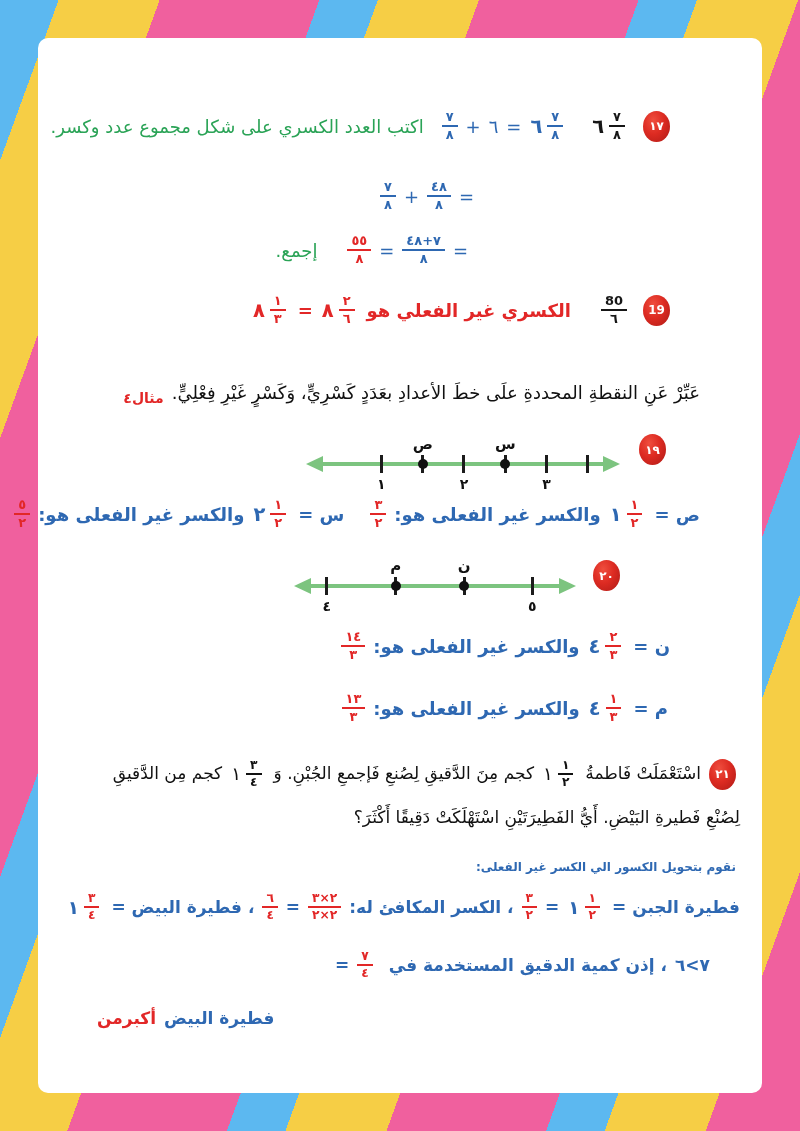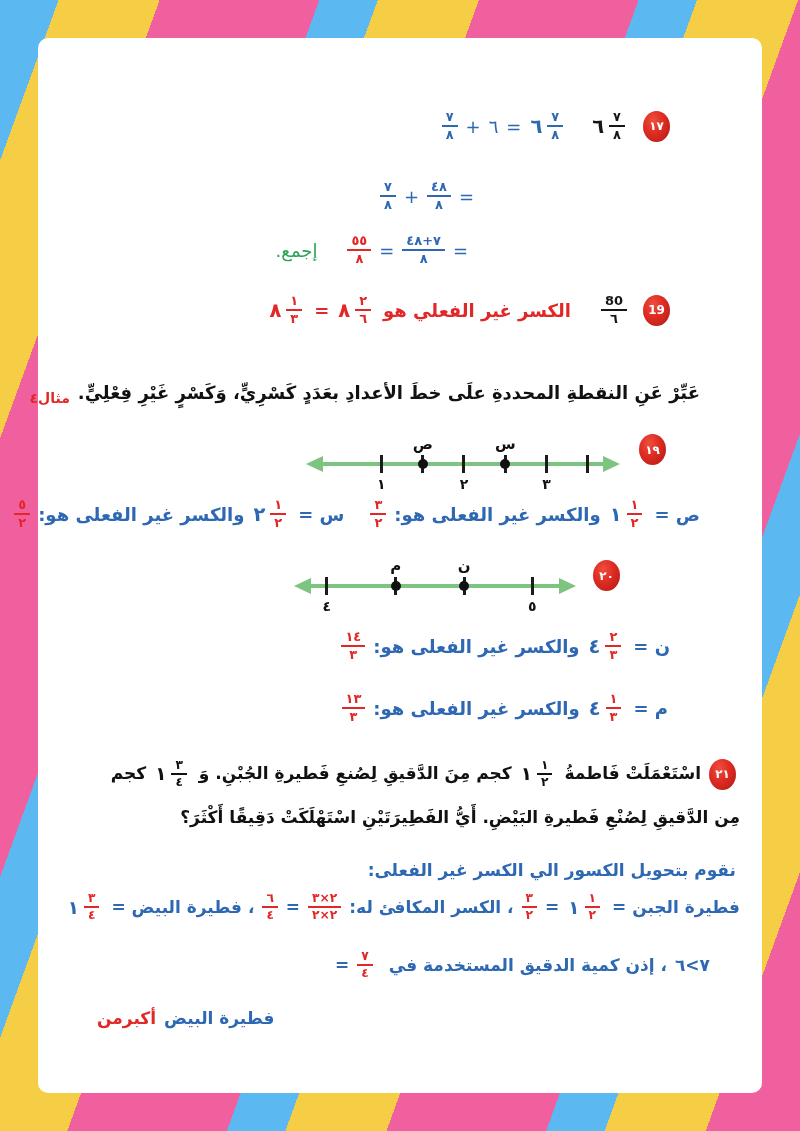--- a/index.html
+++ b/index.html
@@ -11,21 +11,21 @@
          border-radius:10px;}
   .row{position:absolute;display:flex;direction:rtl;align-items:center;white-space:nowrap;
        font-size:18px;}
   .para{position:absolute;direction:rtl;text-align:right;font-size:17px;line-height:2.45;}
   .tk{margin:0 4px;}
   .tk2{margin:0 1px;}
   .green{color:#2aa356;font-weight:400;}
   .blue{color:#2e68b2;font-weight:700;}
   .red{color:#e22727;font-weight:700;}
   .black{color:#161616;font-weight:700;}
-  .bblack{color:#111111;font-weight:700;}
+  .bblack{color:#111111;font-weight:400;}
   .redsmall{color:#e22727;font-weight:700;font-size:14px;margin-top:12px;}
   .reg .tk.blue,.reg .tk.green{font-weight:400;}
   .frac{display:inline-flex;flex-direction:column;align-items:center;margin:0 4px;direction:ltr;
         line-height:1.1;font-size:0.72em;font-weight:700;vertical-align:middle;}
   .frac .n{padding:0 4px 1px;border-bottom:2px solid currentColor;}
   .frac .d{padding-top:1px;}
   .mixed{display:inline-flex;align-items:center;direction:ltr;margin:0 4px;vertical-align:middle;}
   .mixed .w{font-size:1.08em;}
   .badge{display:inline-flex;flex:none;align-items:center;justify-content:center;
          width:27px;height:31px;border-radius:50%;margin:0 4px;vertical-align:middle;
@@ -55,21 +55,21 @@
   #p18{top:256px;right:88px;}
   #hdr19{top:340px;right:58px;font-size:18px;}
   #badge19{position:absolute;top:396px;right:92px;}
   #nl1{left:268px;top:394px;width:314px;height:64px;}
   #p19ans{top:460px;right:58px;}
   #badge20{position:absolute;top:522px;right:138px;}
   #nl2{left:256px;top:516px;width:282px;height:64px;}
   #p20n{top:592px;right:88px;}
   #p20m{top:654px;right:90px;}
   #p21para{top:714px;right:22px;left:55px;}
-  #hdrblue{top:822px;right:22px;font-size:17px;}
+  #hdrblue{top:822px;right:22px;font-size:12px;}
   #mathl1{top:854px;right:18px;font-size:17px;}
   #mathl2{top:912px;right:48px;font-size:17px;}
   #mathl3{top:970px;left:55px;font-size:17px;}
 </style>
 </head>
 <body>
 
 <div class="bg"></div>
 <div class="sheet">
 
@@ -92,20 +92,21 @@
         </span>
       </span>
       <span class="tk blue">=</span>
       <span class="tk blue">٦</span>
       <span class="tk blue">+</span>
       <span class="frac blue" dir="ltr">
         <span class="n">٧</span>
         <span class="d">٨</span>
       </span>
       <span class="gap" style="width: 10px;"></span>
+      <span class="tk green">اكتب العدد الكسري على شكل مجموع عدد وكسر.</span>
     </div>
   <div id="p17l2" class="row reg">
       <span class="tk blue">=</span>
       <span class="frac blue" dir="ltr">
         <span class="n">٤٨</span>
         <span class="d">٨</span>
       </span>
       <span class="tk blue">+</span>
       <span class="frac blue" dir="ltr">
         <span class="n">٧</span>
@@ -129,21 +130,21 @@
     </div>
 
   <div id="p18" class="row">
       <span class="badge">19</span>
       <span class="gap" style="width: 8px;"></span>
       <span class="frac black" dir="ltr">
         <span class="n">80</span>
         <span class="d">٦</span>
       </span>
       <span class="gap" style="width: 22px;"></span>
-      <span class="tk red">الكسر غير الفعلي هو</span>
+      <span class="tk red">الكسري غير الفعلي هو</span>
       <span class="mixed" dir="ltr">
         <span class="w tk2 red">٨</span>
         <span class="frac red" dir="ltr">
           <span class="n">٢</span>
           <span class="d">٦</span>
         </span>
       </span>
       <span class="tk red">=</span>
       <span class="mixed" dir="ltr">
         <span class="w tk2 red">٨</span>
@@ -254,21 +255,21 @@
         <span class="d">٣</span>
       </span>
     </div>
 
   <div id="p21para" class="para"><span class="badge">٢١</span><span class="tk bblack">اسْتَعْمَلَتْ فَاطمةُ</span><span class="mixed" dir="ltr">
         <span class="w tk2 bblack">١</span>
         <span class="frac bblack" dir="ltr">
           <span class="n">١</span>
           <span class="d">٢</span>
         </span>
-      </span><span class="tk bblack">كجم مِنَ الدَّقيقِ لِصُنعِ فَطيرةِ الجُبْنِ. وَ</span><span class="mixed" dir="ltr">
+      </span><span class="tk bblack">كجم مِنَ الدَّقيقِ لِصُنعِ فَإجمعِ الجُبْنِ. وَ</span><span class="mixed" dir="ltr">
         <span class="w tk2 bblack">١</span>
         <span class="frac bblack" dir="ltr">
           <span class="n">٣</span>
           <span class="d">٤</span>
         </span>
       </span><span class="tk bblack">كجم مِن الدَّقيقِ لِصُنْعِ فَطيرةِ البَيْضِ. أَيُّ الفَطِيرَتَيْنِ اسْتَهْلَكَتْ دَقِيقًا أَكْثَرَ؟</span></div>
   <div id="hdrblue" class="row">
       <span class="tk blue">نقوم بتحويل الكسور الي الكسر غير الفعلى:</span>
     </div>
   <div id="mathl1" class="row">

